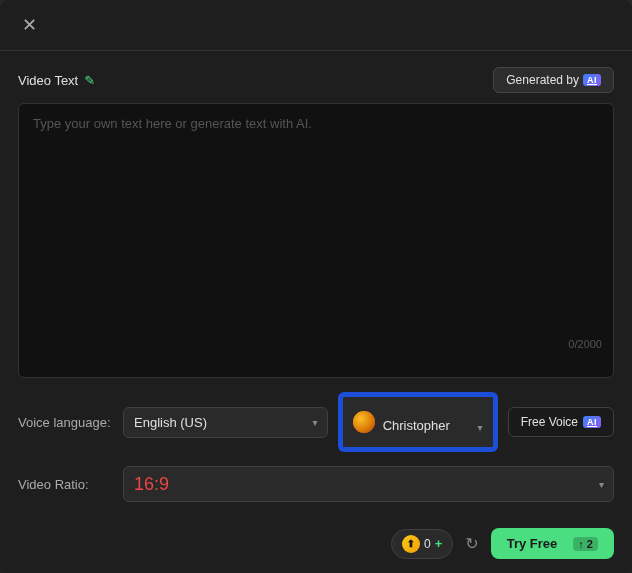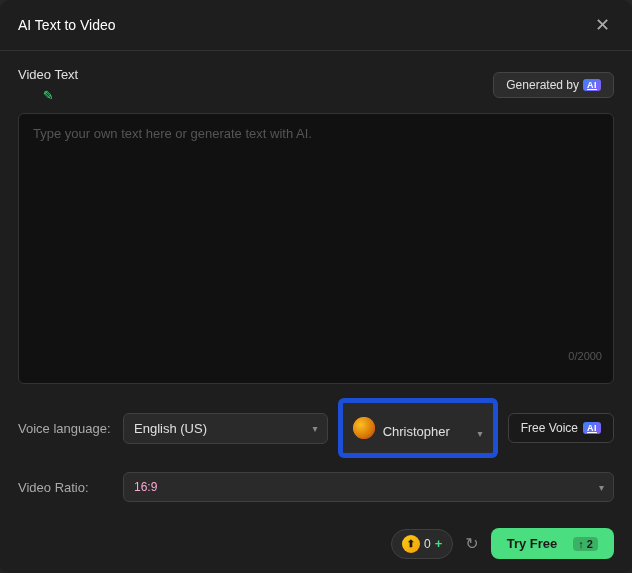--- a/index.html
+++ b/index.html
@@ -83,21 +83,20 @@
       margin-bottom: 10px;
     }
 
     .section-label {
       display: flex;
       align-items: center;
       gap: 6px;
       color: #e0e0e0;
       font-size: 13px;
       font-weight: 500;
-      flex-direction: column;
     }
 
     .edit-icon {
       color: #4ade80;
       font-size: 13px;
     }
 
     .ai-button {
       background: #2d2d2d;
       border: 1px solid #444;
@@ -141,21 +140,21 @@
       outline: none;
       font-family: inherit;
     }
 
     .video-textarea::placeholder {
       color: #555;
     }
 
     .char-count {
       position: absolute;
-      bottom: 22px;
+      bottom: 28px;
       right: 12px;
       color: #555;
       font-size: 11px;
     }
 
     .controls-row {
       display: flex;
       align-items: center;
       gap: 10px;
     }
@@ -261,22 +260,22 @@
 
     .ratio-select-wrapper {
       flex: 1;
       position: relative;
     }
 
     .ratio-select {
       width: 100%;
       background: #2a2a2a;
       border: 1px solid #404040;
-      color: #f9a8d4;
-      font-size: 12px;
+      color: #ef4444;
+      font-size: 18px;
       padding: 7px 30px 7px 10px;
       border-radius: 6px;
       cursor: pointer;
       appearance: none;
       outline: none;
     }
 
     .footer-bar {
       display: flex;
       align-items: center;
@@ -346,23 +345,20 @@
       padding: 1px 5px;
       font-size: 11px;
     }
   </style>
 </head>
 <body>
 
 <div class="window">
 
   <div class="title-bar">
-    <div class="title-bar-left">
-      <span class="title-text">AI Text to Video</span>
-    </div>
     <button class="close-btn">
       <span>✕</span>
     </button>
   </div>
 
   <div class="content">
 
     <div class="video-text-section">
       <div class="section-header">
         <div class="section-label">

